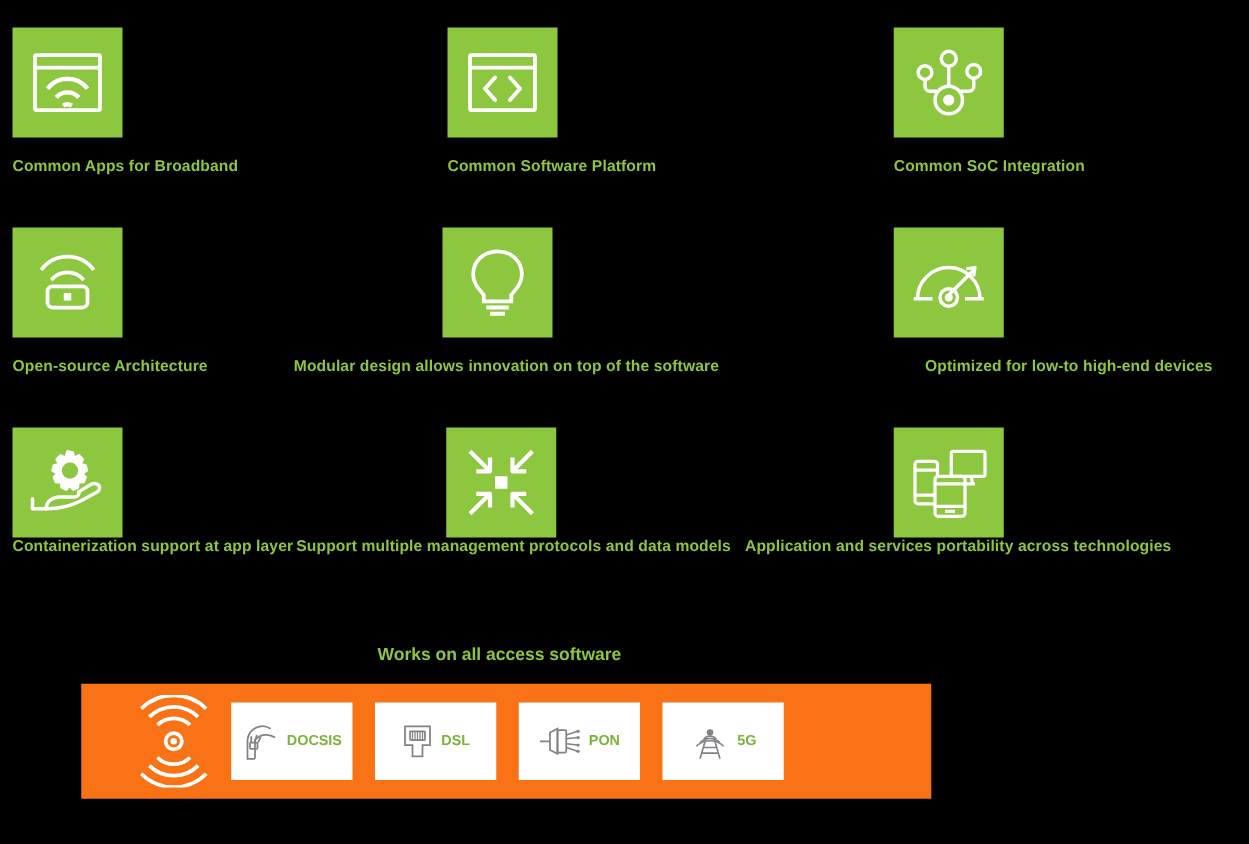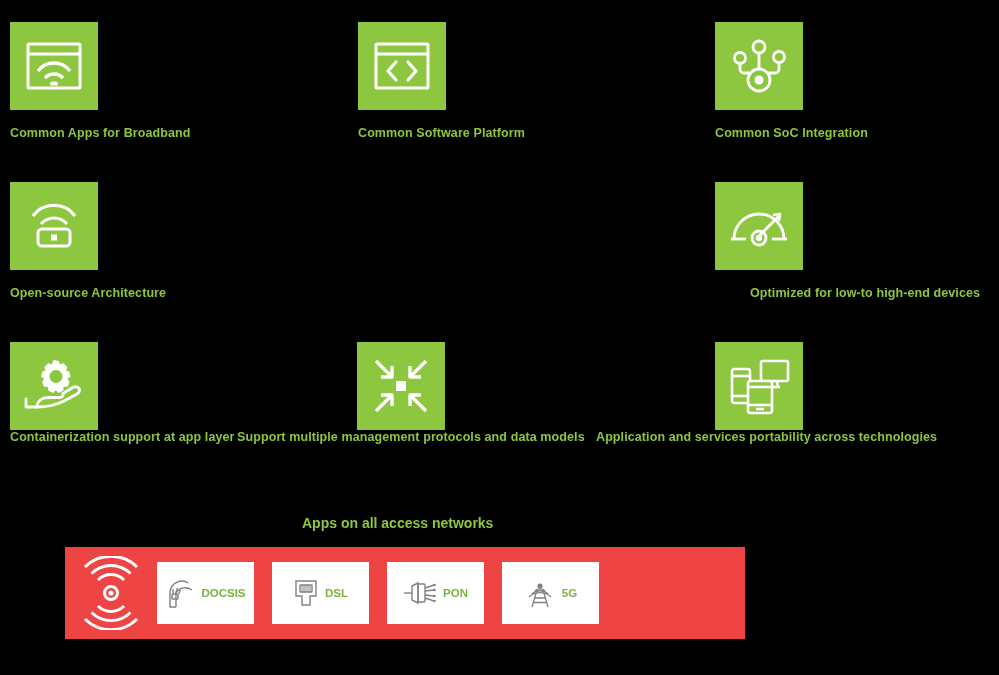--- a/index.html
+++ b/index.html
@@ -57,21 +57,21 @@
   .r1 .tile { margin-top: 22px; }
   .r1 .feature-label { margin-top: 16px; }
 
   
   .r2c1 { left: 8px; }
   .r2c2 { left: 352px; }
   .r2c3 { left: 713px; }
   .r2 .tile { margin-top: 22px; }
   .r2 .feature-label { margin-top: 16px; }
   .r2c2 .feature-label { margin-left: -119px; }
-  .r2c3 .feature-label { margin-left: 35px; }
+  .r2c3 .feature-label { margin-left: 25px; }
 
   
   .r3c1 { left: 8px; }
   .r3c2 { left: 355px; }
   .r3c3 { left: 713px; }
   .r3 .tile { margin-top: 22px; }
   .r3 .feature-label { }
   .r3c2 .feature-label { margin-left: -120px; }
   .r3c3 .feature-label { margin-left: -119px; text-align: center; }
 
@@ -90,24 +90,24 @@
     font-weight: bold;
     color: #8dc63f;
     white-space: nowrap;
   }
   .access-panel {
     position: absolute;
     left: 65px;
     top: 42px;
     width: 680px;
     height: 92px;
-    background: #ef4444;
+    background: #f97316;
     display: flex;
     align-items: center;
-    padding-left: 0;
+    padding-left: 28px;
   }
   .radar-slot {
     width: 92px;
     display: flex;
     align-items: center;
     justify-content: center;
     flex: none;
   }
   .access-card {
     background: #ffffff;
@@ -186,20 +186,30 @@
         <svg width="58" height="54" viewBox="0 0 58 54" fill="none" stroke="#ffffff" stroke-width="3">
           <path d="M8 17 A26 26 0 0 1 50 17" stroke-width="3"></path>
           <path d="M16 25 A17 17 0 0 1 42 25" stroke-width="3"></path>
           <rect x="13" y="30" width="32" height="17" rx="4"></rect>
           <rect x="26" y="35.5" width="6" height="6" fill="#ffffff" stroke="none"></rect>
         </svg>
       </div>
       <div class="feature-label">Open-source Architecture</div>
     </div>
 
+    <div class="feature-cell r2c2">
+      <div class="tile">
+        <svg width="48" height="58" viewBox="0 0 48 58" fill="none" stroke="#ffffff" stroke-width="3">
+          <path d="M24 4 C12.5 4 4.5 12.5 4.5 22.5 C4.5 30 9.5 34.5 13 39 L13 44 L35 44 L35 39 C38.5 34.5 43.5 30 43.5 22.5 C43.5 12.5 35.5 4 24 4 Z"></path>
+          <line x1="15" y1="49" x2="33" y2="49" stroke-width="3.2"></line>
+          <line x1="18" y1="54" x2="30" y2="54" stroke-width="3.2"></line>
+        </svg>
+      </div>
+      <div class="feature-label">Modular design allows innovation on top of the software</div>
+    </div>
 
     <div class="feature-cell r2c3">
       <div class="tile">
         <svg width="60" height="46" viewBox="0 0 60 46" fill="none" stroke="#ffffff" stroke-width="2.8">
           <path d="M5 36 A25 25 0 0 1 55 36"></path>
           <line x1="2" y1="36" x2="17" y2="36"></line>
           <line x1="43" y1="36" x2="58" y2="36"></line>
           <line x1="30" y1="33" x2="50" y2="13" stroke-width="2.8"></line>
           <polyline points="44,12 51,11 50,18" stroke-width="2.6" stroke-linejoin="round"></polyline>
           <circle cx="30" cy="35" r="7"></circle>
@@ -258,21 +268,21 @@
         </svg>
       </div>
       <div class="feature-label">Application and services portability across technologies</div>
     </div>
 
   </div>
 </div>
 
 <div class="access-section">
 
-  <div class="access-heading">Apps on all access networks</div>
+  <div class="access-heading">Works on all access software</div>
 
   <div class="access-panel">
 
     <div class="radar-slot">
       <svg width="74" height="74" viewBox="0 0 74 74" fill="none" stroke="#ffffff" stroke-width="3">
         <circle cx="37" cy="37" r="6.5"></circle>
         <circle cx="37" cy="37" r="2.6" fill="#ffffff" stroke="none"></circle>
         <path d="M24 24 A18.4 18.4 0 0 1 50 24"></path>
         <path d="M50 50 A18.4 18.4 0 0 1 24 50"></path>
         <path d="M17.5 17.5 A27.6 27.6 0 0 1 56.5 17.5"></path>

